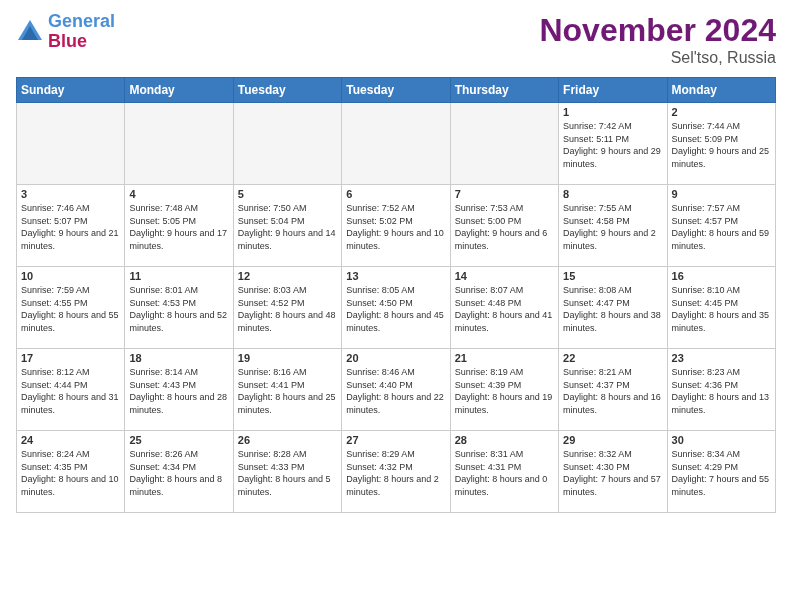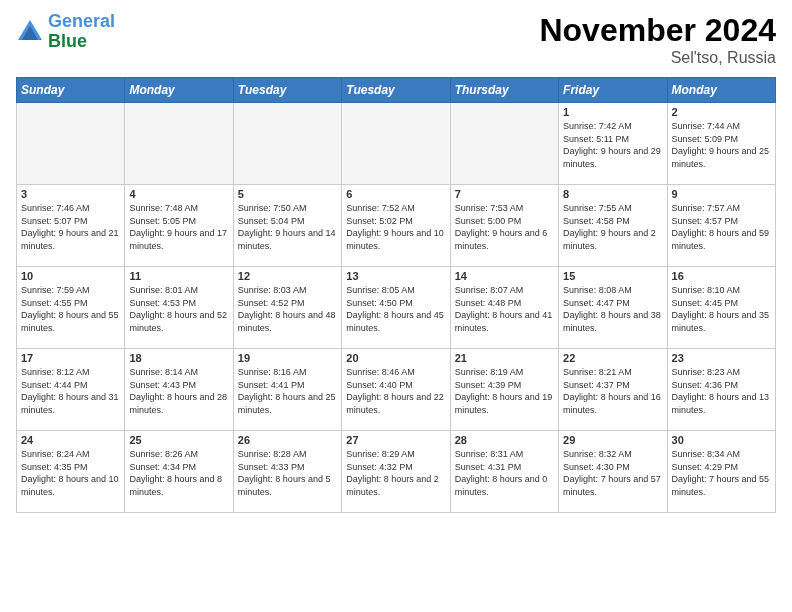--- a/index.html
+++ b/index.html
@@ -37,40 +37,39 @@
     .logo-icon {
       width: 28px;
       height: 28px;
     }
     .title-area {
       text-align: right;
     }
     .month-title {
       font-size: 32px;
       font-weight: bold;
-      color: #000000;
+      color: #701a75;
     }
     .location {
       font-size: 16px;
       color: #555;
     }
     table {
       width: 100%;
       border-collapse: collapse;
       table-layout: fixed;
     }
     th {
       background-color: #3a7abf;
       color: white;
       font-size: 12px;
       font-weight: bold;
       padding: 5px 4px;
       text-align: left;
       border: 1px solid #2d6aac;
-      font-style: italic;
     }
     td {
       border: 1px solid #ccc;
       vertical-align: top;
       padding: 3px 4px;
       font-size: 9.5px;
       color: #333;
       height: 82px;
       background: #fff;
     }
@@ -96,21 +95,21 @@
 
 <div class="container">
   <div class="header">
     <div class="logo">
       <svg class="logo-icon" viewBox="0 0 28 28">
         <polygon points="14,2 26,22 2,22" fill="#4a90d9"></polygon>
         <polygon points="14,8 22,22 6,22" fill="#2d6aac"></polygon>
       </svg>
       <div class="logo-text">
         <div><span>General</span></div>
-        <div><span style="color:#15803d;">Blue</span></div>
+        <div><span style="color:#be185d;">Blue</span></div>
       </div>
     </div>
     <div class="title-area">
       <div class="month-title">November 2024</div>
       <div class="location">Sel'tso, Russia</div>
     </div>
   </div>
 
   <table>
     <thead>

